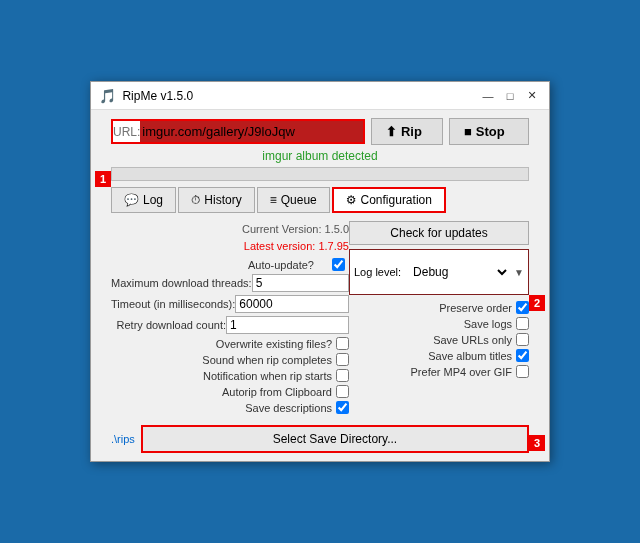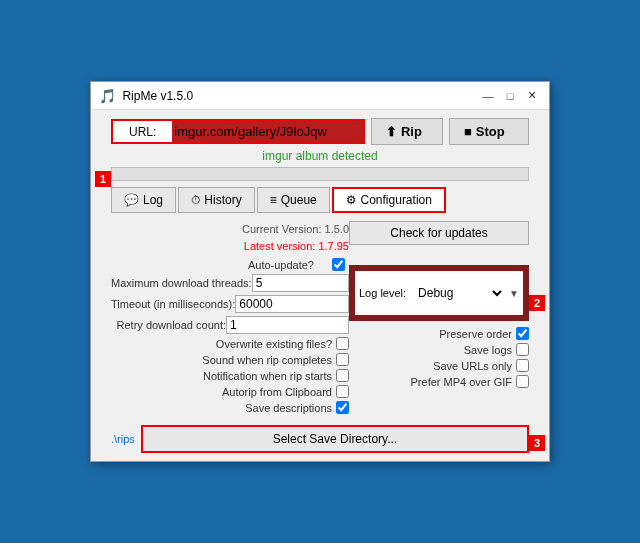--- a/index.html
+++ b/index.html
@@ -66,22 +66,22 @@
       position: relative;
     }
     .url-input-wrapper {
       flex: 1;
       border: 2px solid #e00;
       display: flex;
       align-items: center;
       background: #fff;
     }
     .url-label {
-      padding: 2px 16px;
-      color: #000000;
+      padding: 2px 0;
+      color: #737373;
       white-space: nowrap;
       font-size: 12px;
     }
     .url-input {
       border: none;
       outline: none;
       flex: 1;
       font-size: 13px;
       padding: 3px 2px;
       background: #b91c1c;
@@ -171,27 +171,27 @@
       color: #e00;
     }
     .check-updates-btn {
       display: block;
       width: 100%;
       padding: 4px;
       background: #e8e8e8;
       border: 1px solid #aaa;
       cursor: pointer;
       font-size: 12px;
-      margin-bottom: 20px;
+      margin-bottom: 4px;
     }
 
     .log-level-row {
       display: flex;
       align-items: center;
-      border: 6px solid #7f1d1d;
+      border: 1px solid #7f1d1d;
       background: #fff;
     }
     .log-level-select {
       flex: 1;
       border: none;
       outline: none;
       background: transparent;
       font-size: 12px;
       padding: 14px 4px;
       cursor: pointer;
@@ -470,20 +470,24 @@
           </div>
           <div class="right-check-row">
             <span>Save logs</span>
             <input type="checkbox" style="">
           </div>
           <div class="right-check-row">
             <span>Save URLs only</span>
             <input type="checkbox" style="">
           </div>
           <div class="right-check-row">
+            <span>Save album titles</span>
+            <input type="checkbox" checked="" style="">
+          </div>
+          <div class="right-check-row">
             <span>Prefer MP4 over GIF</span>
             <input type="checkbox" style="">
           </div>
         </div>
       </div>
     </div>
 
     <div class="bottom-row" style="position:relative;">
       <span class="save-dir-path">.\rips</span>
       <button class="btn-save-dir">Select Save Directory...</button>

